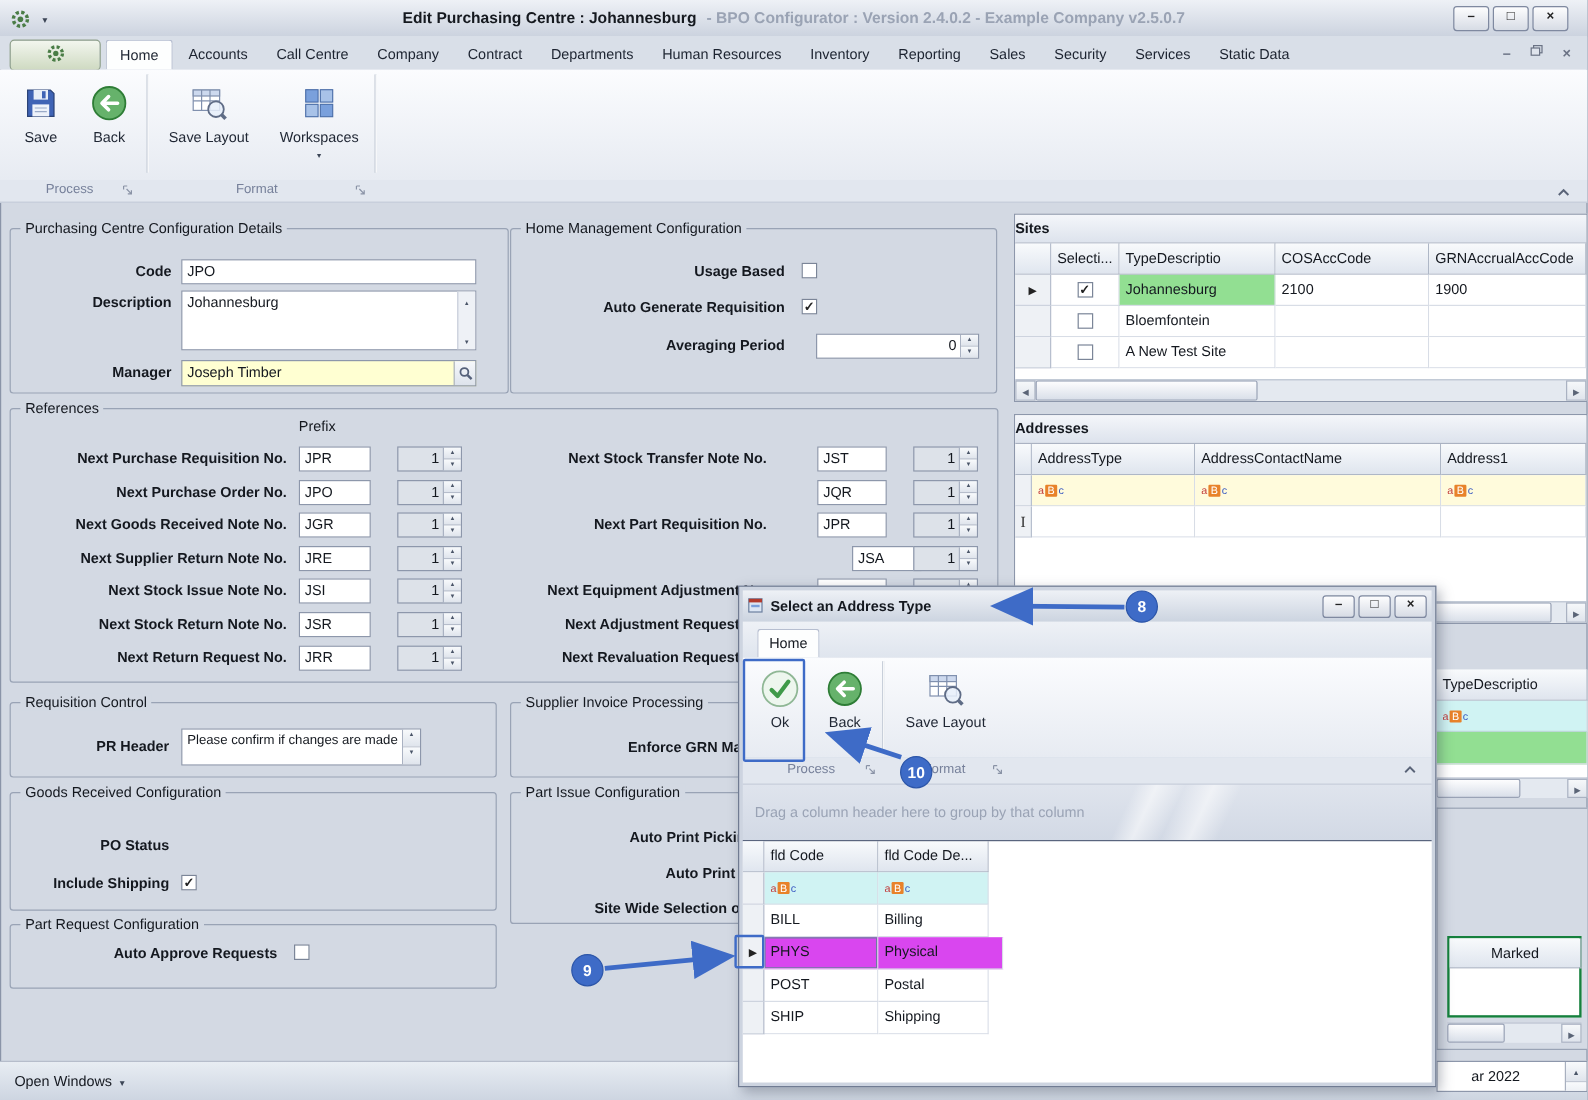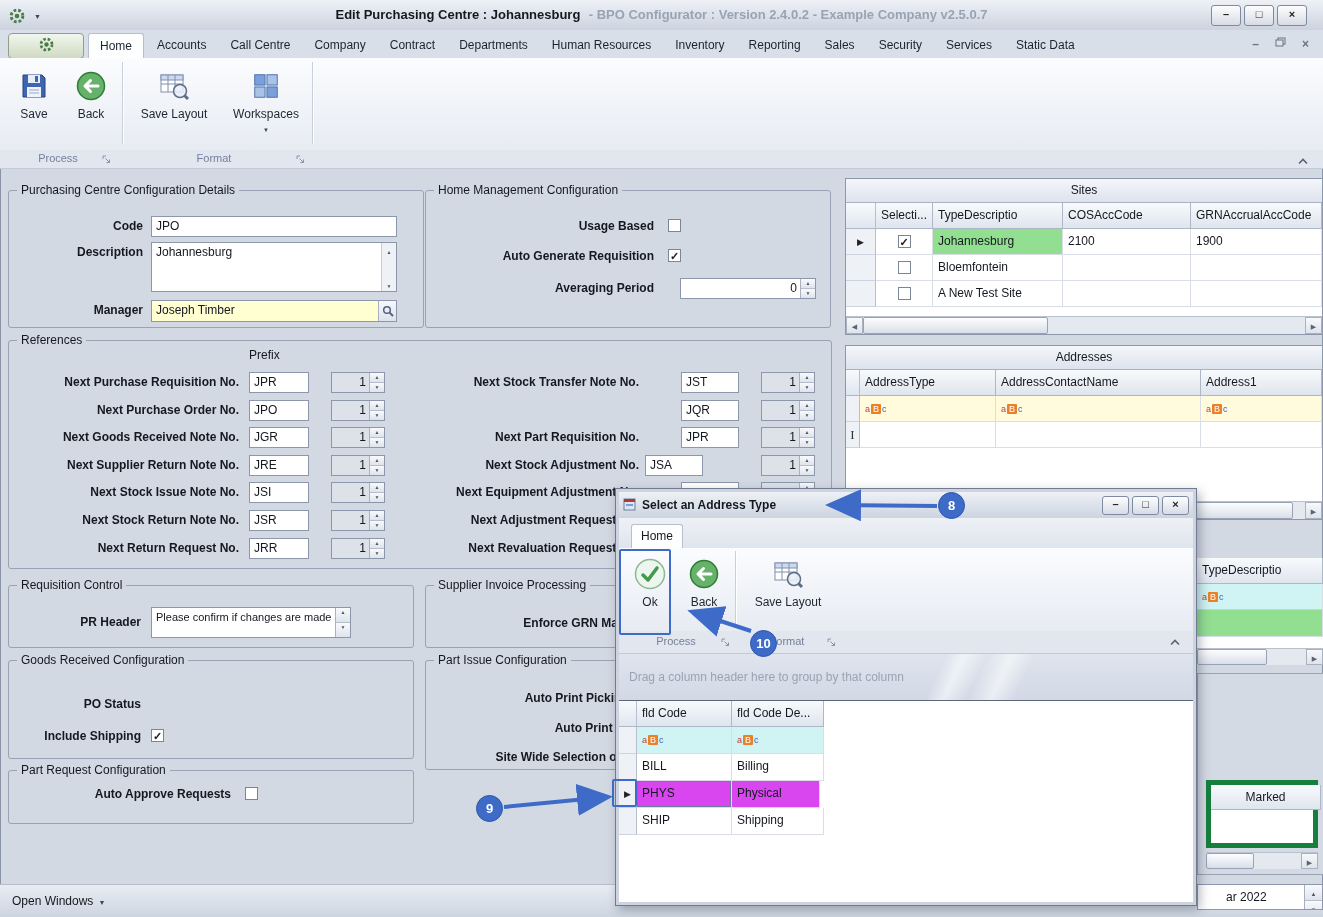--- a/index.html
+++ b/index.html
@@ -89,21 +89,21 @@
   .cb{position:absolute;width:13px;height:13px;background:#fff;border:1px solid #7b8598;
       text-align:center;line-height:12px;font-size:11px;font-weight:bold;box-sizing:border-box}
   .cb.checked::after,.cbi.checked::after{content:"✓";color:#222}
   .cbi{display:inline-block;width:13px;height:13px;background:#fff;border:1px solid #7b8598;
        text-align:center;line-height:12px;font-size:11px;font-weight:bold;box-sizing:border-box}
 
   
   .panel{position:absolute;border:1px solid #8d97ab;background:#fff;display:flex;
          flex-direction:column;overflow:hidden;box-sizing:border-box}
   .gcaption{background:linear-gradient(#f4f6fa,#dde3ed);border-bottom:1px solid #aab2c2;
-            font-weight:normal;text-align:center;height:23px;line-height:23px;flex:none}
+            font-weight:bold;height:23px;line-height:23px;flex:none}
   .ghead{display:flex;height:26px;flex:none}
   .hc{background:linear-gradient(#f8fafc,#dfe5ee);border-right:1px solid #aeb7c6;
       border-bottom:1px solid #aeb7c6;padding:0 5px;line-height:25px;overflow:hidden;
       white-space:nowrap;box-sizing:border-box;flex:none}
   .grow{display:flex;height:26px;flex:none}
   .c{border-right:1px solid #d8dde6;border-bottom:1px solid #d8dde6;padding:0 5px;
      line-height:25px;overflow:hidden;white-space:nowrap;background:#fff;box-sizing:border-box;flex:none}
   .c.center{display:flex;align-items:center;justify-content:center;padding:0}
   .ind{width:30px;flex:none;background:#eef1f5;border-right:1px solid #b7bfce;
        border-bottom:1px solid #cdd3de;position:relative;box-sizing:border-box}
@@ -473,22 +473,21 @@
       <span class="val">JPR</span>
     </div>
   <div class="fld dis" style="left:752px;top:86px;width:54px;height:21px">
       <span class="valr">1</span>
       <span class="spin">
         <b class="u"></b>
         <b class="d"></b>
       </span>
     </div>
 
-  <div class="bl" style="left:395px;top:114px;width:235px">Next Stock Adjustment No.</div>
-  <div class="fld" style="left:636px;top:114px;width:58px;height:21px">
+  <div class="fld" style="left:701px;top:114px;width:58px;height:21px">
       <span class="val">JSA</span>
     </div>
   <div class="fld dis" style="left:752px;top:114px;width:54px;height:21px">
       <span class="valr">1</span>
       <span class="spin">
         <b class="u"></b>
         <b class="d"></b>
       </span>
     </div>
 
@@ -664,21 +663,21 @@
         <i class="c2"></i>
       </span></div>
   <div class="c green" style="width:126px;height:27px"></div>
 </div>
 <div class="hscroll fragbox" style="left:1197px;top:648px;width:126px;height:17px">
   <span class="sthumb" style="width:70px"></span>
   <span style="flex:1"></span>
   <b class="sb r"></b>
 </div>
 <div class="fragbox" style="left:1197px;top:673px;width:126px;height:202px;background:#d4dae4;border:1px solid #99a3b5;border-right:none">
-  <div style="position:absolute;left:8px;top:106px;width:112px;height:68px;background:#fff;border:5px solid #15803d;box-sizing:border-box">
+  <div style="position:absolute;left:8px;top:106px;width:112px;height:68px;background:#fff;border:2px solid #15803d;box-sizing:border-box">
     <div class="hc" style="width:110px;height:25px;text-align:center">Marked</div>
   </div>
   <div class="hscroll" style="position:absolute;left:8px;top:178px;width:112px;height:16px">
     <span class="sthumb" style="width:48px"></span>
     <span style="flex:1"></span>
     <b class="sb r"></b>
   </div>
 </div>
 <div class="fragbox" style="left:1197px;top:884px;width:126px;height:26px;background:#fff;border:1px solid #8d97ab;z-index:6">
   <span style="position:absolute;left:28px;line-height:24px">ar 2022</span>
@@ -795,21 +794,27 @@
     </div>
     <div class="grow">
       <div class="ind2"></div>
       <div class="c" style="width:95px">BILL</div>
       <div class="c" style="width:92px">Billing</div>
       <div class="rest"></div>
     </div>
     <div class="grow sel">
       <div class="ind2 rowsel"></div>
       <div class="c focus" style="width:95px">PHYS</div>
-      <div class="c" style="width:88px">Physical</div>
+      <div class="c" style="width:104px">Physical</div>
+      <div class="rest"></div>
+    </div>
+    <div class="grow">
+      <div class="ind2"></div>
+      <div class="c" style="width:95px">POST</div>
+      <div class="c" style="width:92px">Postal</div>
       <div class="rest"></div>
     </div>
     <div class="grow">
       <div class="ind2"></div>
       <div class="c" style="width:95px">SHIP</div>
       <div class="c" style="width:92px">Shipping</div>
       <div class="rest"></div>
     </div>
     <div class="gfill"></div>
   </div>

